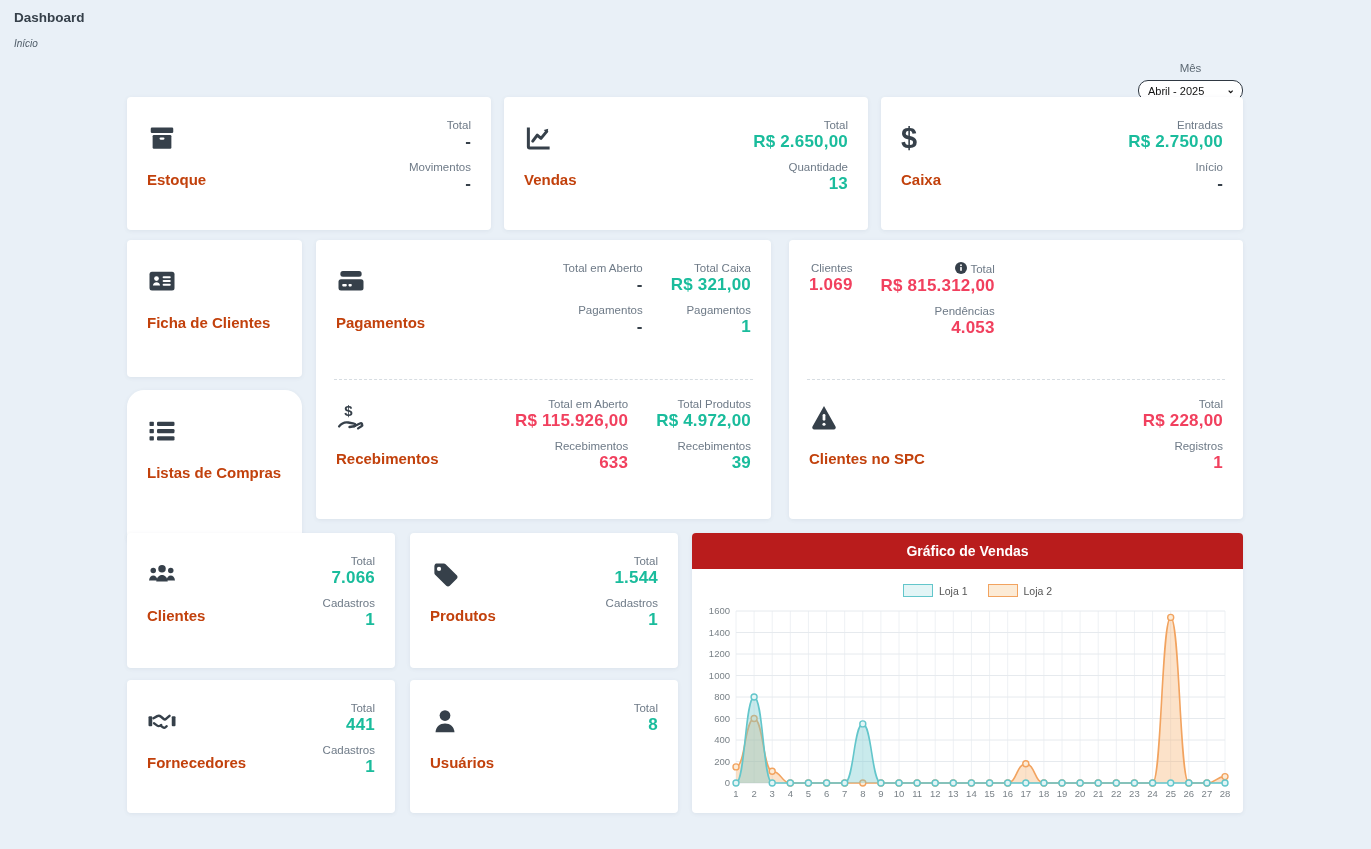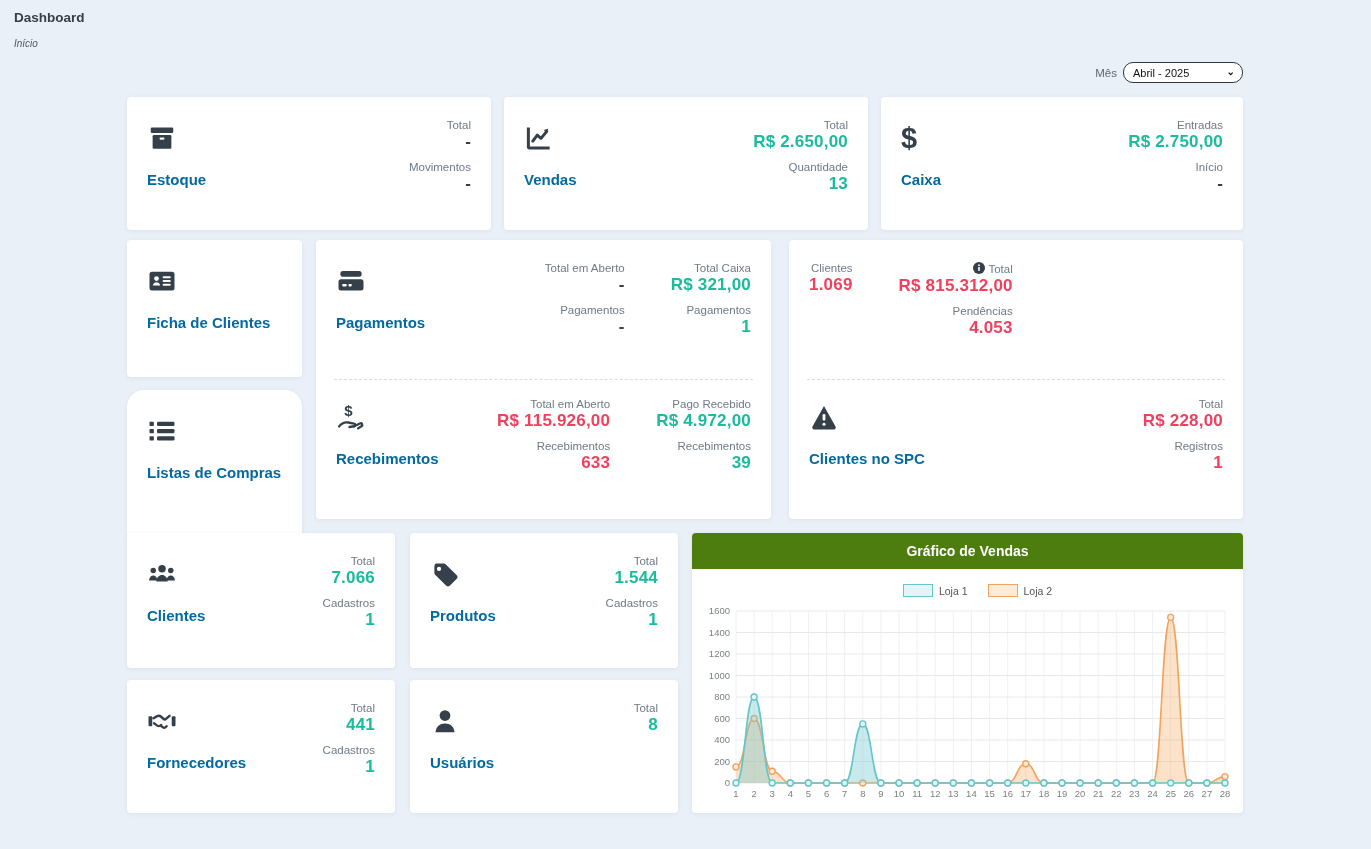--- a/index.html
+++ b/index.html
@@ -7,62 +7,62 @@
   body {
     font-family:"Liberation Sans", sans-serif;
     background:#e9f0f7;
     color:#36404a;
     position:relative;
     overflow:hidden;
   }
   .page-title { position:absolute; left:14px; top:10px; font-size:13.5px; font-weight:bold; color:#36404a; }
   .breadcrumb { position:absolute; left:14px; top:38px; font-size:10px; color:#4d5a66;font-style:italic; }
 
-  .filter-row { position:absolute; top:62px; right:128px; display:flex; align-items:center; gap:6px; }
+  .filter-row { position:absolute; top:62px; right:128px; display:flex; align-items:center; gap:6px;flex-direction:column; }
   .filter-label { font-size:11.5px; color:#5c6873; }
   .select-wrap { position:relative; }
   select.month-select {
     appearance:none; -webkit-appearance:none;
-    width:120px; height:21px;
+    width:105px; height:21px;
     border:1px solid #2f3842; border-radius:10px;
     background:#fff; font-size:11px; color:#111;
     padding:0 22px 0 9px;
     font-family:"Liberation Sans", sans-serif;
   }
   .select-chevron { position:absolute; right:8px; top:4px; pointer-events:none; font-size:10px; color:#111; font-weight:bold; }
 
   .card {
     position:absolute; background:#fff; border-radius:4px;
     box-shadow:0 1px 4px rgba(60,80,100,0.08);
   }
   .card-inner { padding:22px 20px; display:flex; justify-content:space-between; height:100%; }
   .card-left { display:flex; flex-direction:column; }
   .card-icon { width:32px; height:32px; margin-top:4px; }
   .card-icon svg { width:30px; height:30px; display:block; }
-  .card-title { font-size:15px; font-weight:600; color:#0369a1; margin-top:16px; white-space:nowrap; }
+  .card-title { font-size:15px; font-weight:600; color:#c2410c; margin-top:16px; white-space:nowrap; }
   .dollar-glyph { font-size:29px; font-weight:800; color:#36404a; line-height:30px; }
 
   .stats-col { display:flex; flex-direction:column; text-align:right; }
   .stat { margin-bottom:9px; }
   .stat-label { font-size:11.5px; color:#6e7a87; display:block; }
   .stat-label .lbl-inline { vertical-align:middle; }
   .stat-value { font-size:17px; font-weight:700; margin-top:1px; display:block; letter-spacing:.2px; }
   .t-dark { color:#36404a; }
   .t-success { color:#1abc9c; }
   .t-danger { color:#f1405e; }
-  .cols { display:flex; gap:46px; }
+  .cols { display:flex; gap:28px; }
   .info-icon svg { width:12px; height:12px; vertical-align:-2px; margin-right:3px; }
 
   .combo-card { display:flex; flex-direction:column; }
   .combo-section { flex:1; }
   .combo-divider { border-top:1px dashed #d7dde2; margin:0 18px; }
 
   .chart-card { overflow:hidden; }
   .chart-header {
-    height:36px; background:#4d7c0f; color:#fff;
+    height:36px; background:#b91c1c; color:#fff;
     font-size:14px; font-weight:bold; text-align:center; line-height:36px;
   }
   .chart-legend { display:flex; justify-content:center; align-items:flex-start; gap:20px; margin-top:15px;margin-left:20px; }
   .legend-item { display:flex; align-items:center; gap:6px; }
   .legend-swatch { width:30px; height:13px; border:1.5px solid #999; }
   .legend-label { font-size:10.5px; color:#555; }
   .chart-svg-wrap { padding:4px 6px 0 8px; }
   text.tick { font-size:9.5px; fill:#7a8288; font-family:"Liberation Sans", sans-serif; }
 </style>
 </head>
@@ -243,21 +243,21 @@
             <span class="stat-label">Total em Aberto</span>
             <span class="stat-value t-danger">R$ 115.926,00</span>
           </div>
           <div class="stat">
             <span class="stat-label">Recebimentos</span>
             <span class="stat-value t-danger">633</span>
           </div>
         </div>
         <div class="stats-col">
           <div class="stat">
-            <span class="stat-label">Pago Recebido</span>
+            <span class="stat-label">Total Produtos</span>
             <span class="stat-value t-success">R$ 4.972,00</span>
           </div>
           <div class="stat">
             <span class="stat-label">Recebimentos</span>
             <span class="stat-value t-success">39</span>
           </div>
         </div>
       </div>
     </div>
   </div>

